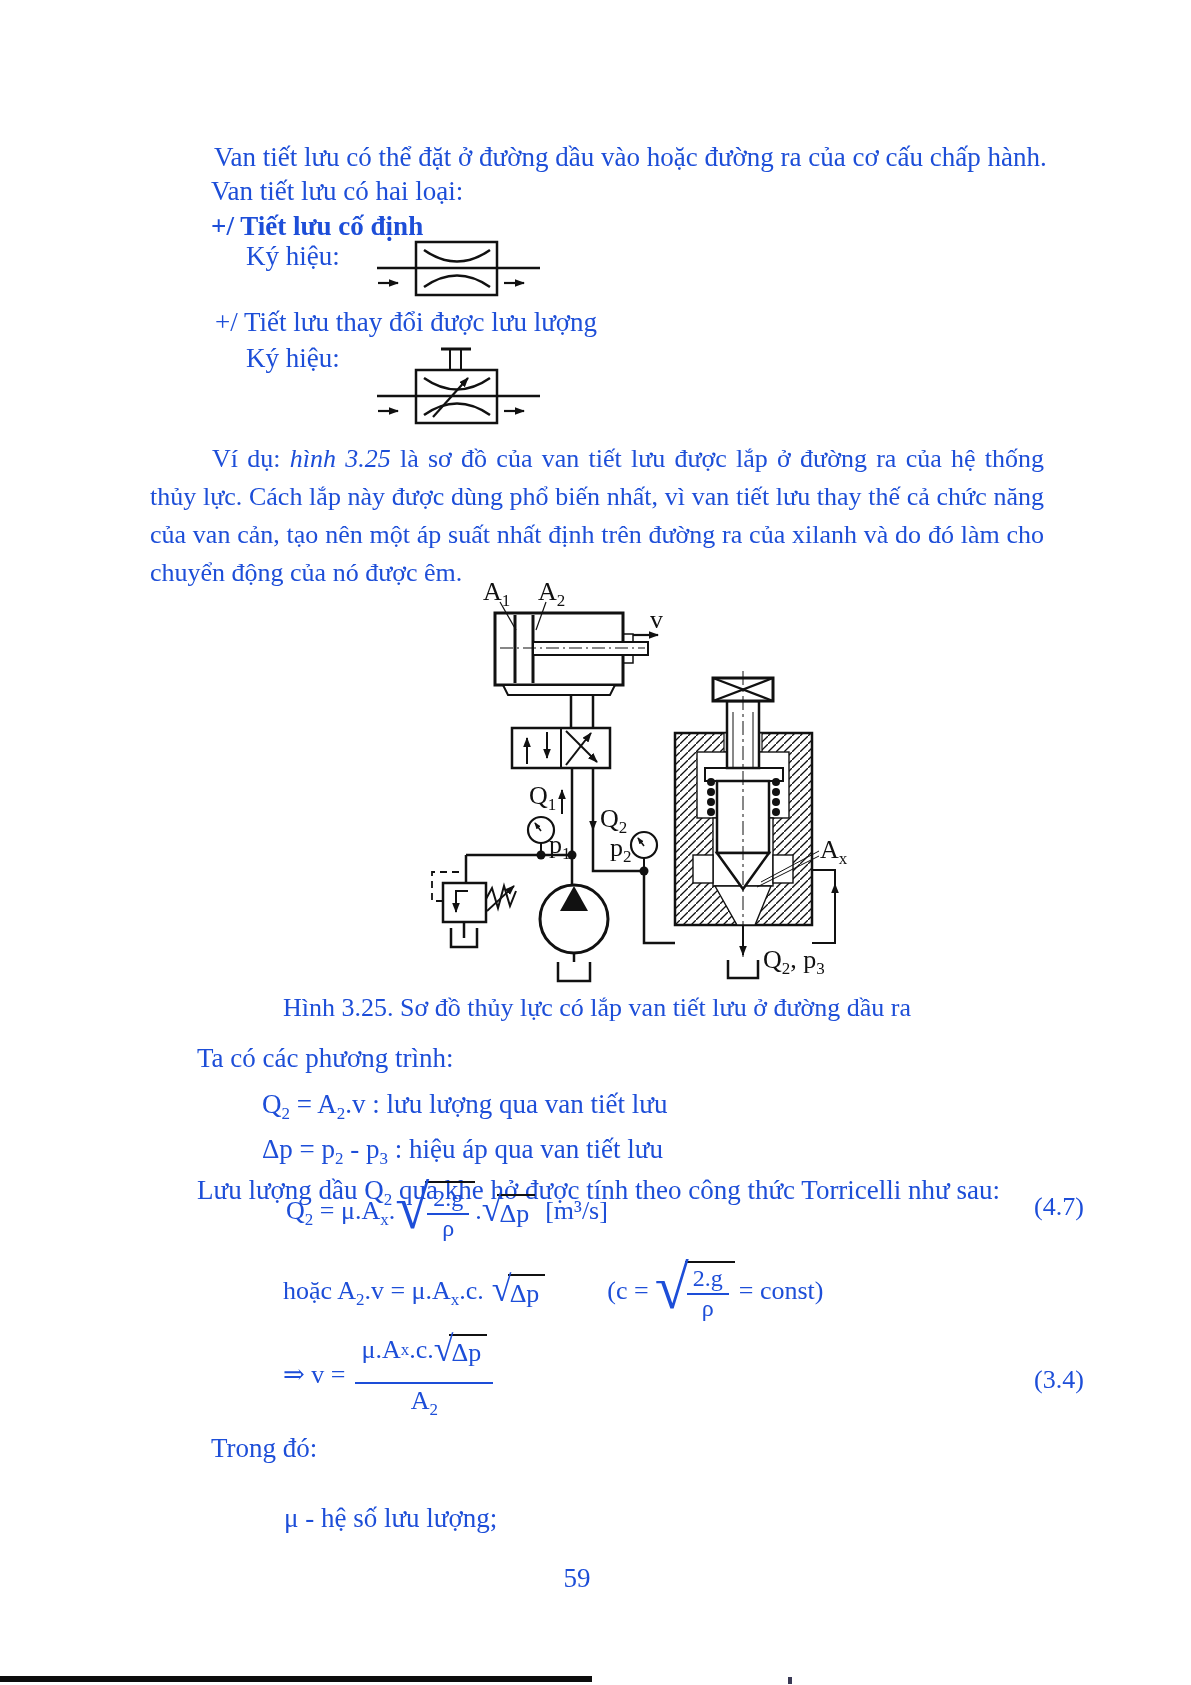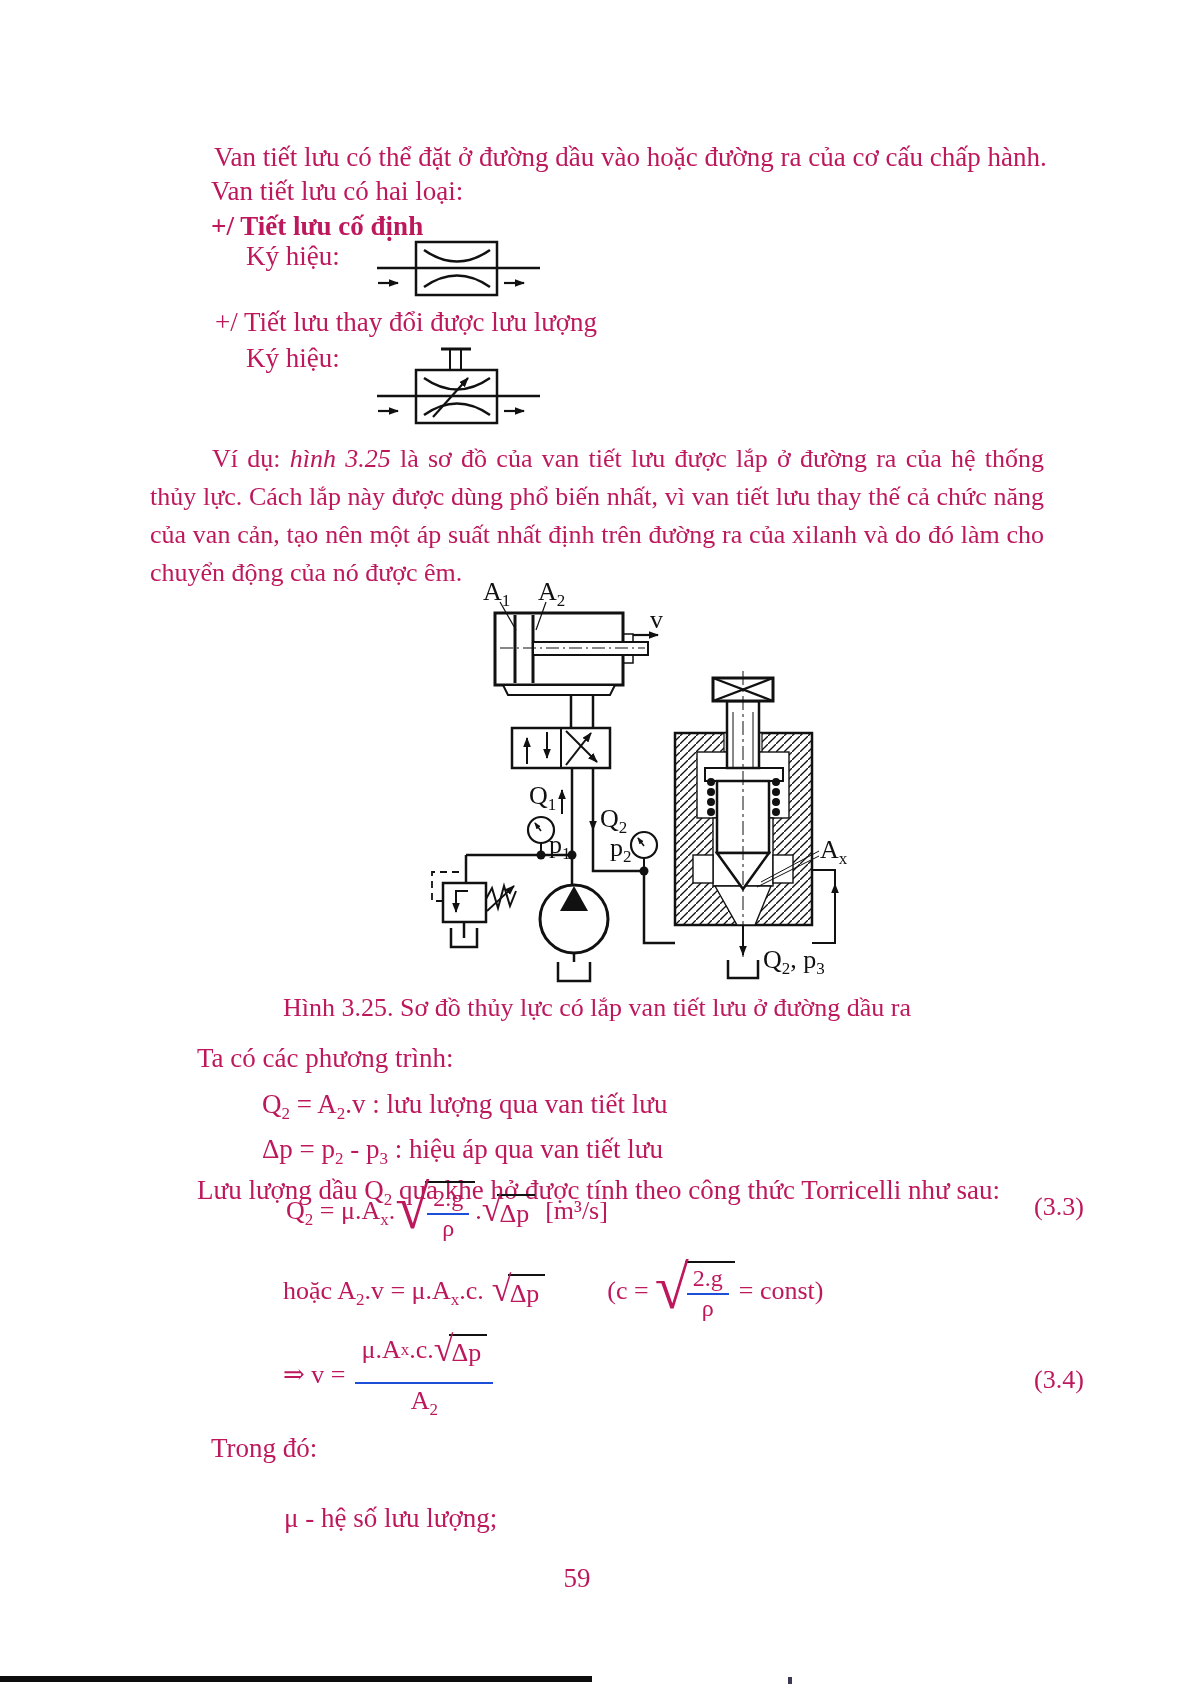--- a/index.html
+++ b/index.html
@@ -1,17 +1,17 @@
 <!DOCTYPE html>
 <html><head>
 <meta charset="utf-8">
 <style>
   html,body{margin:0;padding:0;background:#888;}
   .page{position:relative;width:1191px;height:1685px;background:#ffffff;margin:0 auto;
-        font-family:"Liberation Serif","DejaVu Serif",serif;color:#be185d;overflow:hidden;}
+        font-family:"Liberation Serif","DejaVu Serif",serif;color:#1d4ed8;overflow:hidden;}
   .abs{position:absolute;white-space:nowrap;}
   .t27{font-size:27px;line-height:1.25;}
   .para{position:absolute;left:150px;top:440px;width:894px;font-size:26px;line-height:38px;
         text-align:justify;text-indent:62px;white-space:normal;}
   .caption{position:absolute;left:150px;top:993px;width:894px;text-align:center;
            font-size:26px;}
   .ital{font-style:italic;margin-top:41px;}
   sub{font-size:17px;line-height:0;}
   svg text{font-family:"Liberation Serif","DejaVu Serif",serif;fill:#111;}
   
@@ -210,21 +210,21 @@
           </span></span>
       </span>
     <span>.</span>
     <span class="sqrt sqrt-sm">
         <span class="rad">√</span>
         <span class="rc">Δp</span>
       </span>
     <span class="gap" style="width:10px;"></span>
     <span>[m³/s]</span>
   </div>
-  <div class="eqnum" style="left:1034px;top:1192px;">(3.3)</div>
+  <div class="eqnum" style="left:1034px;top:1192px;">(4.7)</div>
 
   <div class="eq" style="left:283px;top:1257px;height:68px;">
     <span><span>hoặc A</span><sub>2</sub><span>.v = μ.A</span><sub>x</sub><span>.c.</span></span>
     <span class="gap" style="width:8px;"></span>
     <span class="sqrt sqrt-sm">
         <span class="rad">√</span>
         <span class="rc">Δp</span>
       </span>
     <span class="gap" style="width:62px;"></span>
     <span>(c =</span>

